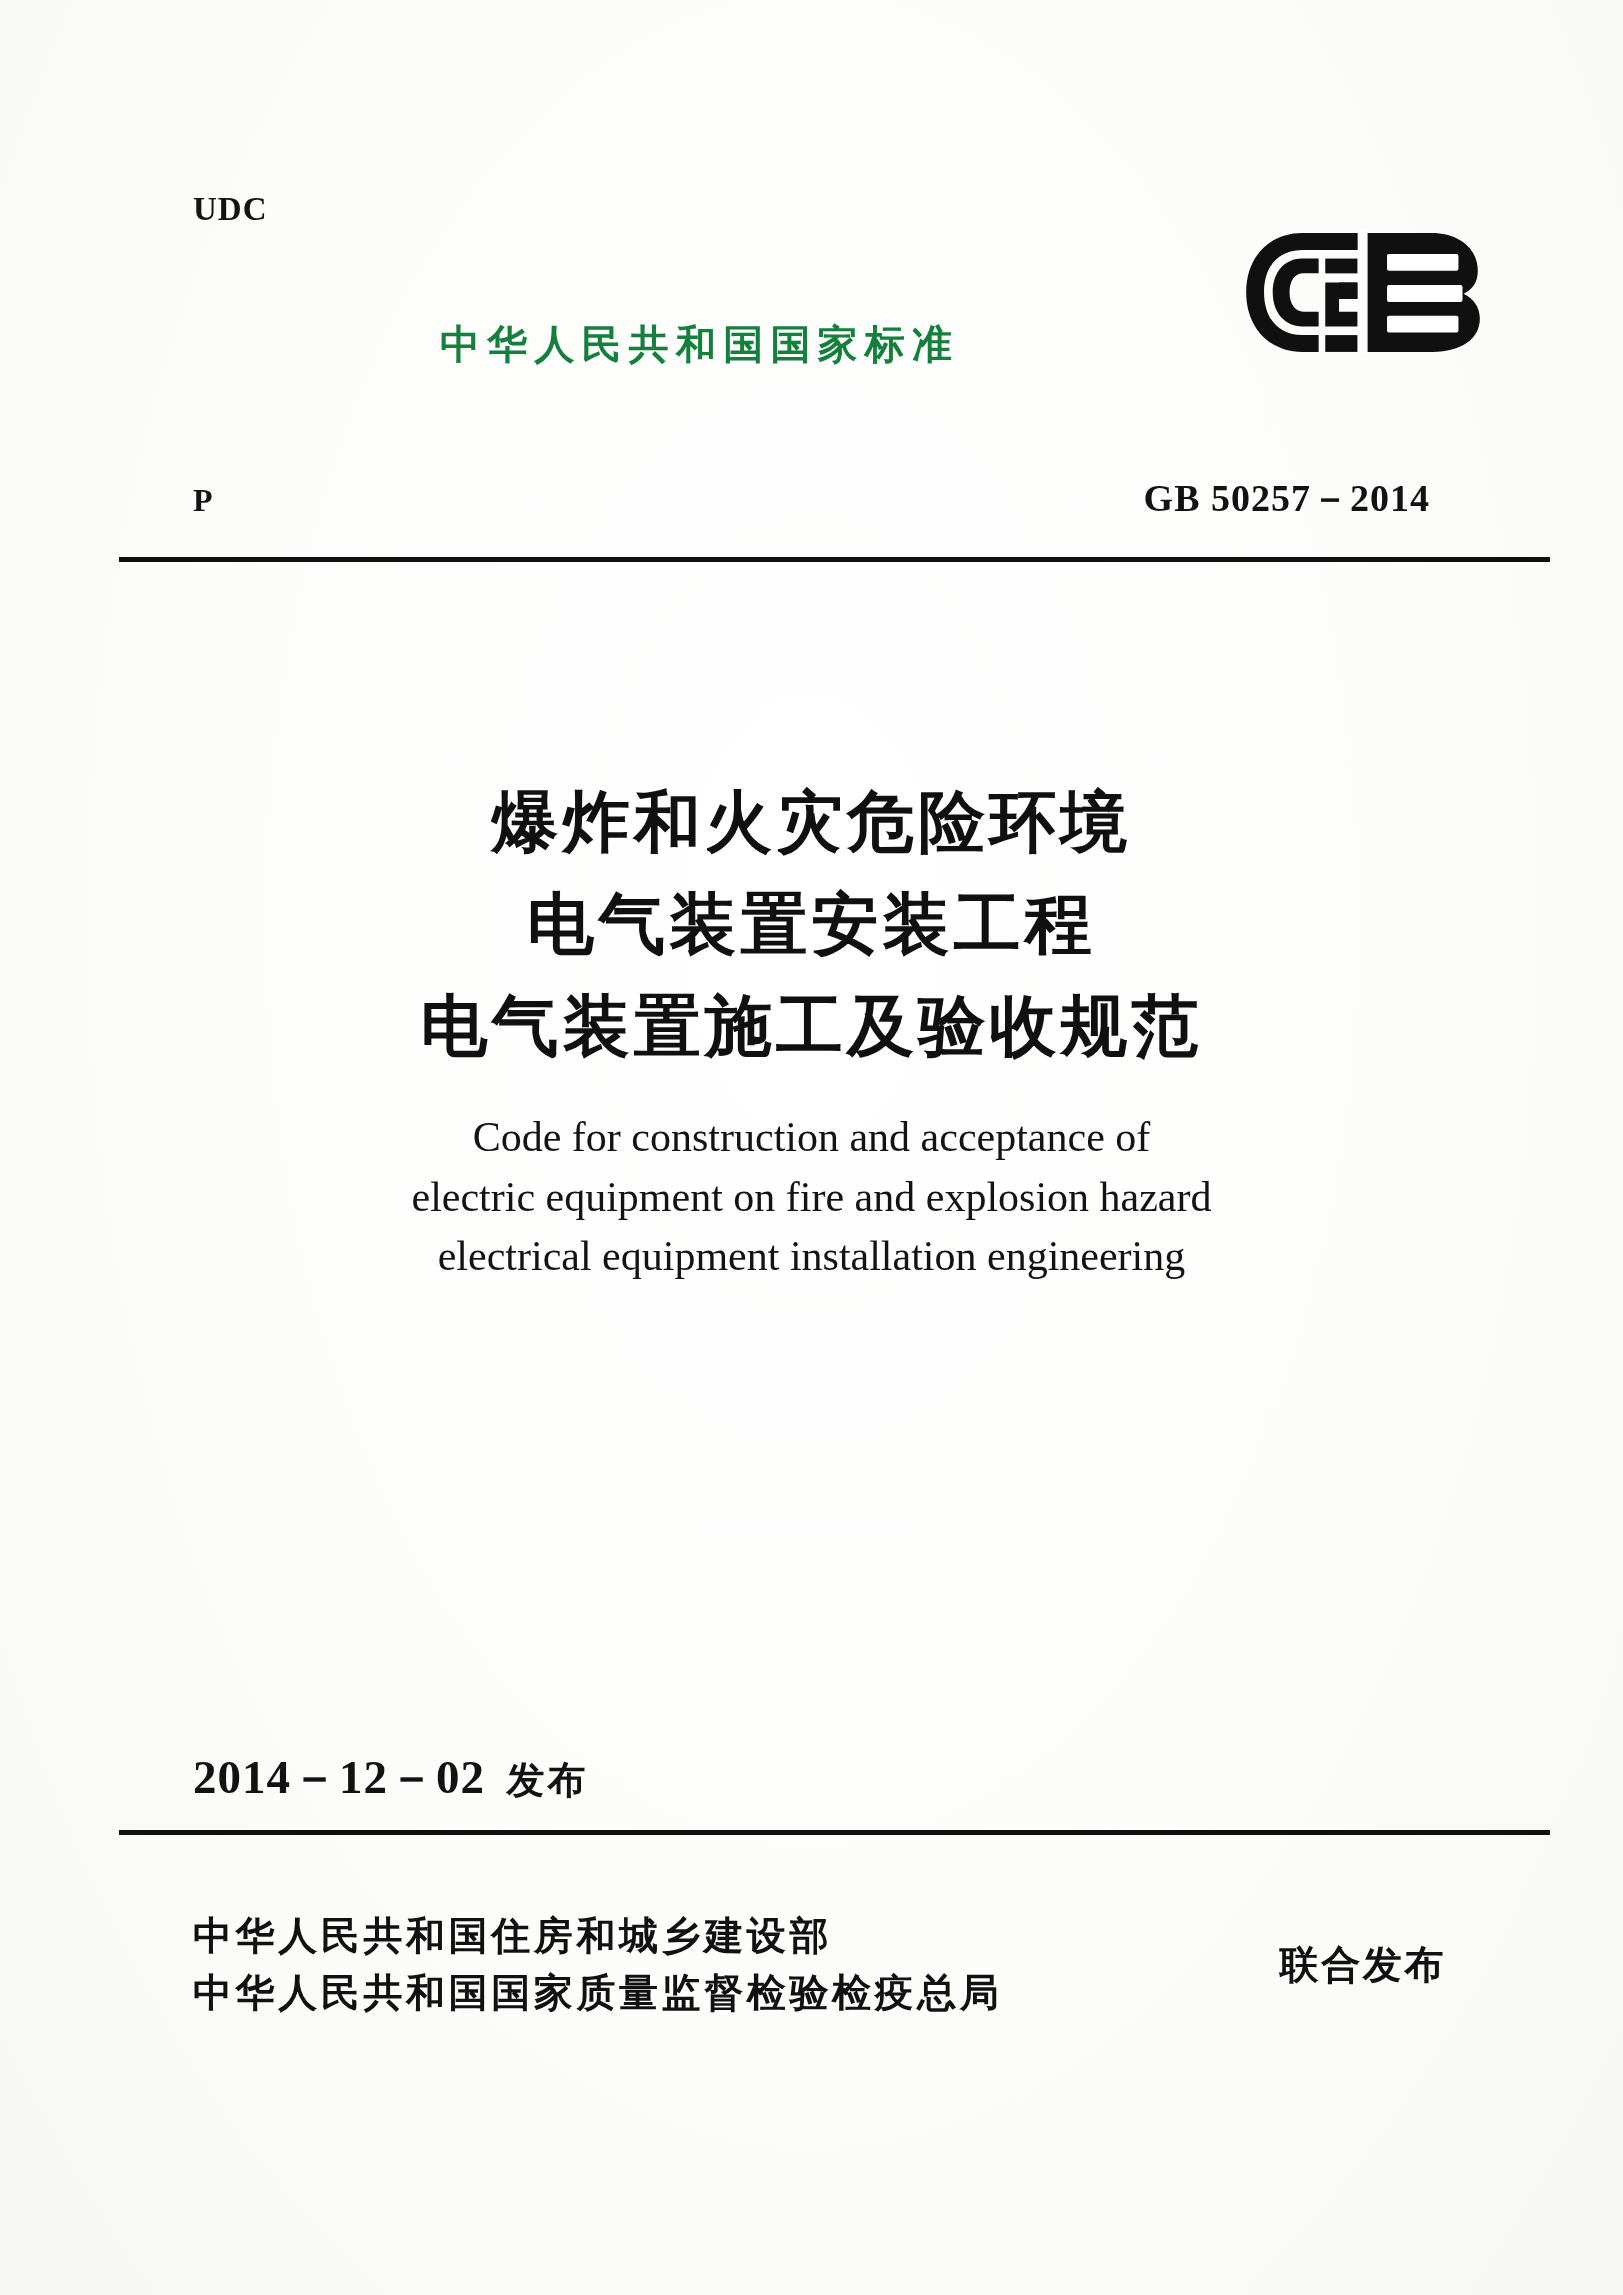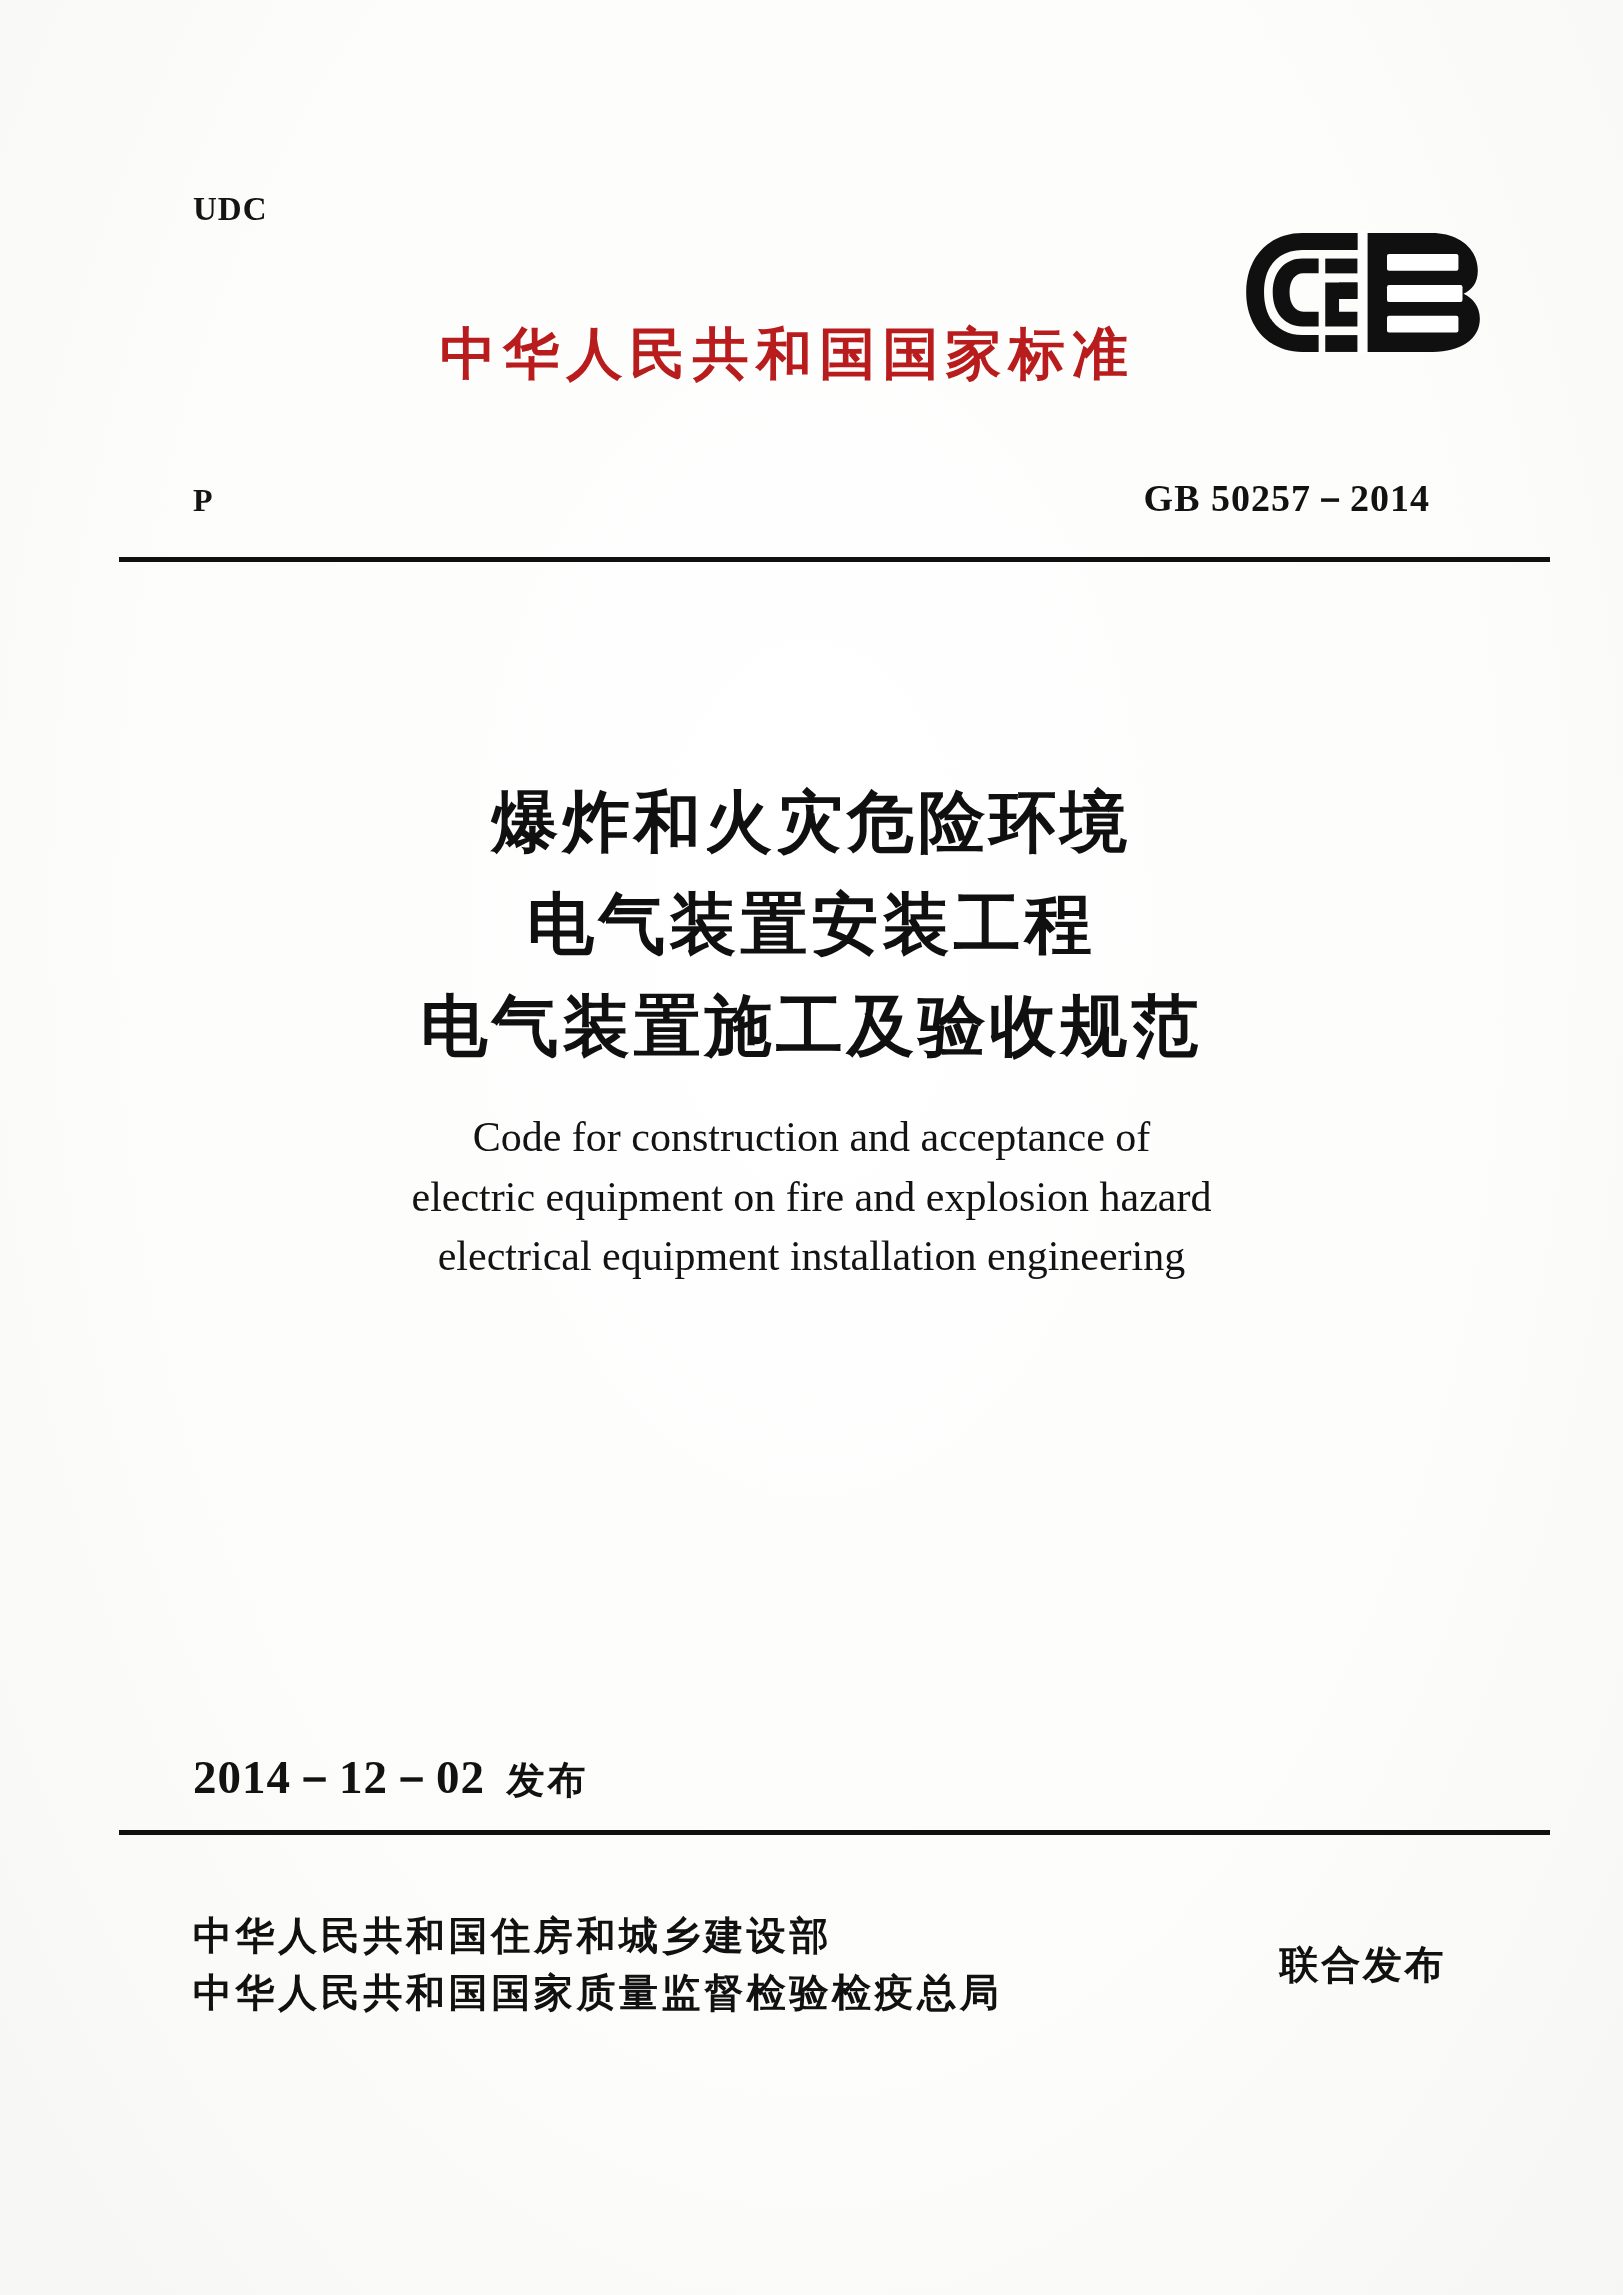--- a/index.html
+++ b/index.html
@@ -40,23 +40,23 @@
     color: #141414;
     text-align: right;
   }
 
   .national-standard {
     position: absolute;
     left: 440px;
     top: 317px;
     font-family: "DejaVu Sans", sans-serif;
     font-weight: bold;
-    font-size: 56px;
+    font-size: 40px;
     letter-spacing: 7.2px;
-    color: #b91c1c;
+    color: #15803d;
     white-space: nowrap;
   }
 
   
   .gb-logo {
     position: absolute;
     left: 1242px;
     top: 230px;
     width: 240px;
     height: 125px;

